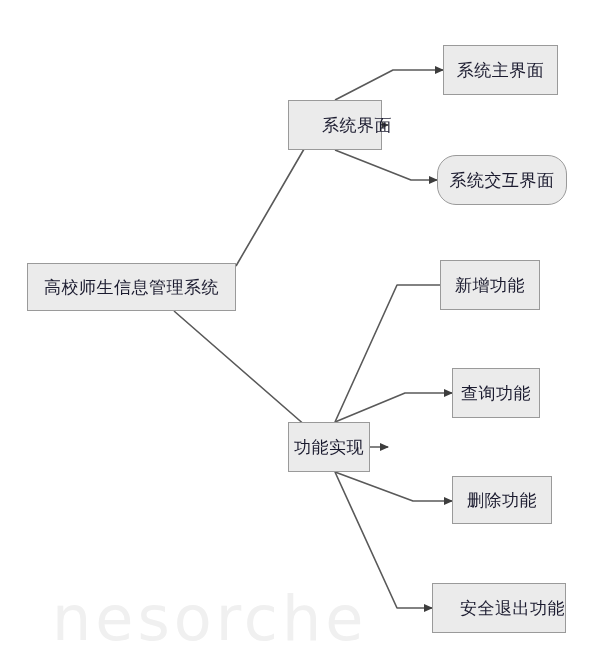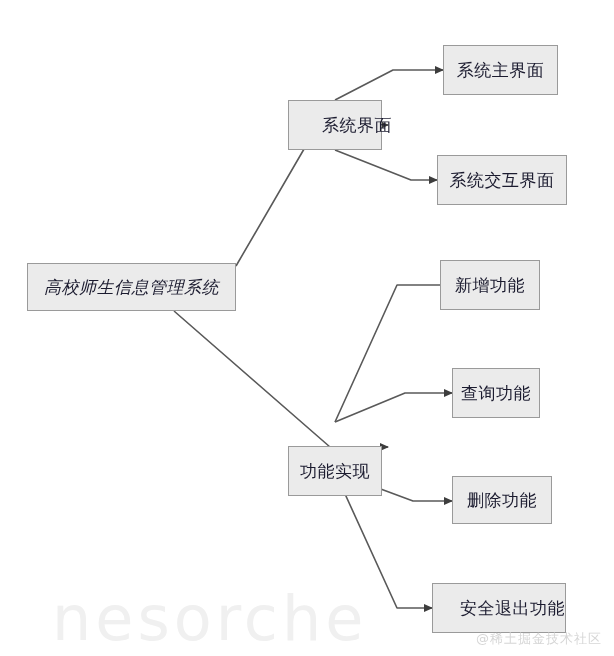--- a/index.html
+++ b/index.html
@@ -86,44 +86,43 @@
         <path d="M 335,100 L 393,70 L 443,70" stroke="#595959" marker-end="url(#arrow)" stroke-linejoin="round"></path>
         <path d="M 335,150 L 411,180 L 437,180" stroke="#595959" marker-end="url(#arrow)" stroke-linejoin="round"></path>
         <path d="M 335,422 L 397,285 L 452,285" stroke="#595959" marker-end="url(#arrow)" stroke-linejoin="round"></path>
         <path d="M 335,422 L 405,393 L 452,393" stroke="#595959" marker-end="url(#arrow)" stroke-linejoin="round"></path>
         <path d="M 335,472 L 413,501 L 452,501" stroke="#595959" marker-end="url(#arrow)" stroke-linejoin="round"></path>
         <path d="M 335,472 L 397,608 L 432,608" stroke="#595959" marker-end="url(#arrow)" stroke-linejoin="round"></path>
       </g>
   </svg>
 
   <div id="node-layer">
-      <div class="node" style="left: 27px; top: 263px; width: 209px; height: 48px; font-style: italic;">
+      <div class="node" style="left: 27px; top: 263px; width: 209px; height: 48px;">
         <span class="node-label">高校师生信息管理系统</span>
       </div>
       <div class="node" style="left: 288px; top: 100px; width: 94px; height: 50px; padding-left: 44px;">
         <span class="node-label">系统界面</span>
       </div>
       <div class="node" style="left: 443px; top: 45px; width: 115px; height: 50px;">
         <span class="node-label">系统主界面</span>
       </div>
-      <div class="node" style="left: 437px; top: 155px; width: 130px; height: 50px;">
+      <div class="node" style="left: 437px; top: 155px; width: 130px; height: 50px; border-radius: 19px;">
         <span class="node-label">系统交互界面</span>
       </div>
-      <div class="node" style="left: 288px; top: 422px; width: 94px; height: 50px; margin-top: 24px;">
+      <div class="node" style="left: 288px; top: 422px; width: 82px; height: 50px;">
         <span class="node-label">功能实现</span>
       </div>
       <div class="node" style="left: 440px; top: 260px; width: 100px; height: 50px;">
         <span class="node-label">新增功能</span>
       </div>
       <div class="node" style="left: 452px; top: 368px; width: 88px; height: 50px;">
         <span class="node-label">查询功能</span>
       </div>
       <div class="node" style="left: 452px; top: 476px; width: 100px; height: 48px;">
         <span class="node-label">删除功能</span>
       </div>
       <div class="node" style="left: 432px; top: 583px; width: 134px; height: 50px; justify-content: flex-end;">
         <span class="node-label">安全退出功能</span>
       </div>
     </div>
 
-  <div class="wm-small">@稀土掘金技术社区</div>
 
 </div>
 
 </body></html>

